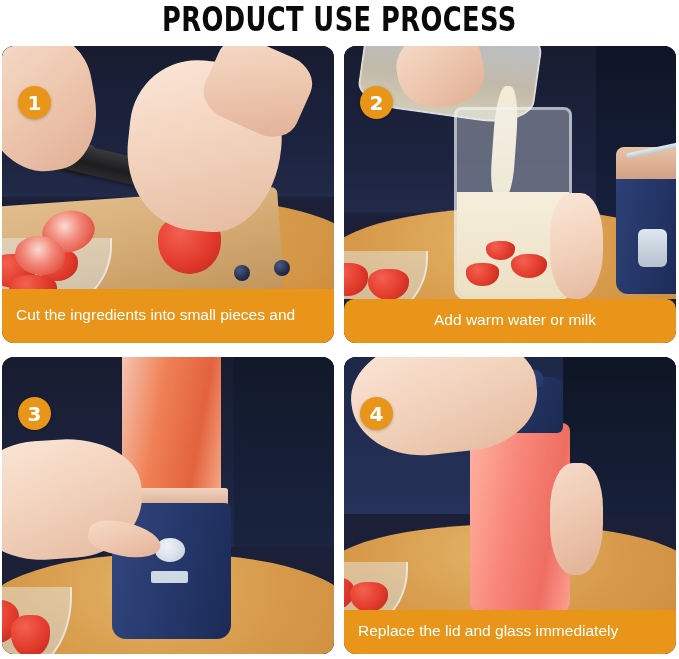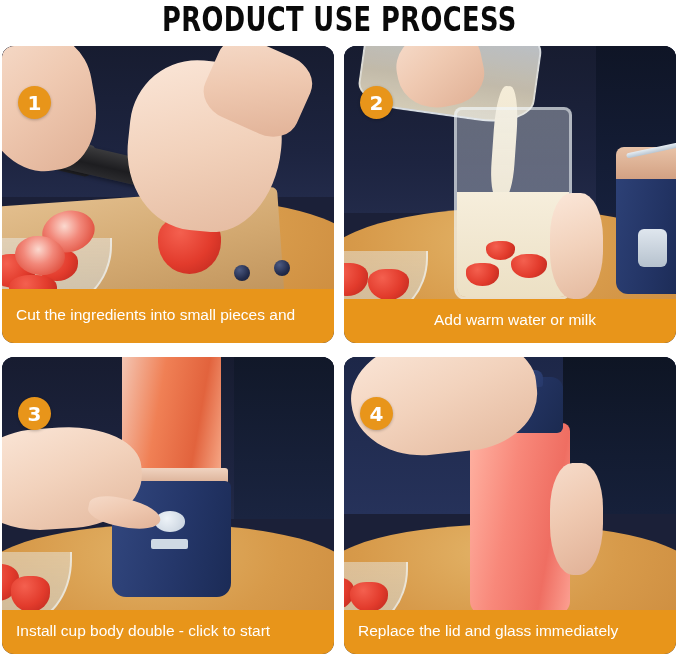--- a/index.html
+++ b/index.html
@@ -393,20 +393,21 @@
     display: flex;
     align-items: center;
     min-height: 44px;
   }
   .caption.two-line {
     min-height: 54px;
   }
   .caption.center {
     justify-content: center;
     text-align: center;
+    border-radius: 10px;
   }
   .caption-text {
     display: block;
   }
   .cap-line { display: block; }
 </style>
 </head>
 <body>
 
 <div class="infographic">
@@ -508,23 +509,20 @@
           <div class="p3-arm skin-lt"></div>
           <div class="p3-finger skin"></div>
 
           <div class="bowl" style="left:-10%;bottom:-6%;width:30%;height:28%;">
             <div class="berry" style="left:4%;top:16%;width:44%;height:52%;"></div>
             <div class="berry" style="left:40%;top:34%;width:40%;height:50%;"></div>
           </div>
         </div>
         <div class="badge">3</div>
       </div>
-      <div class="caption">
-        <span class="caption-text">Install cup body double - click to start</span>
-      </div>
     </div>
 
     <div class="panel">
       <div class="photo">
         <div class="scene">
           <div class="wall" style="height:62%;background:linear-gradient(180deg,#1d2748 0%,#26325a 100%);"></div>
           <div style="position:absolute;right:0;top:0;width:34%;height:62%;background:linear-gradient(180deg,#0e1524 0%,#16203a 100%);"></div>
           <div class="table" style="bottom:-22%;height:56%;"></div>
 
           <div class="p4-bottle"></div>

